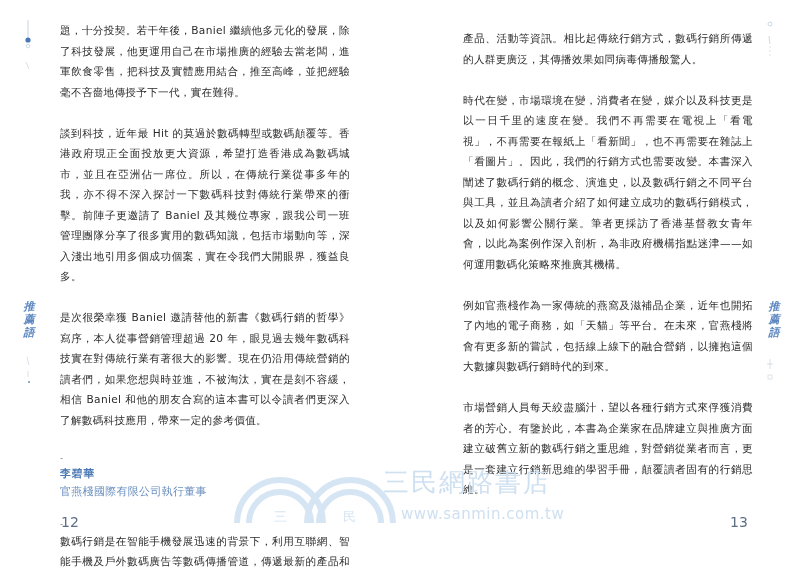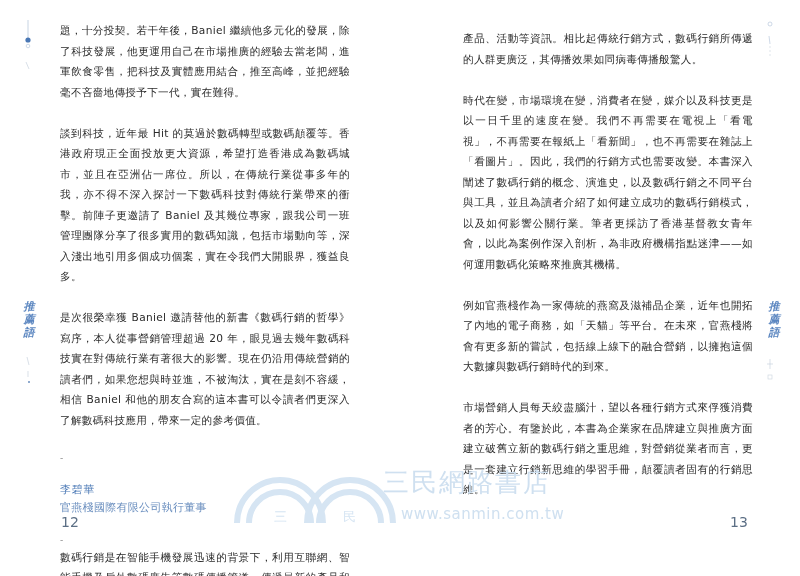--- a/index.html
+++ b/index.html
@@ -6,21 +6,21 @@
     html, body { width: 800px; height: 576px; background: #ffffff; overflow: hidden; }
     body { position: relative; font-family: "DejaVu Sans", "Liberation Sans", sans-serif; color: #2b2b2b; }
     .page { position: absolute; top: 0; height: 576px; }
     .page-left { left: 0; width: 400px; }
     .page-right { left: 400px; width: 400px; }
     .text-col { position: absolute; top: 20px; width: 290px; font-size: 10.6px; line-height: 20.5px; letter-spacing: 0.3px; text-align: justify; }
     .page-left .text-col { left: 60px; }
     .page-right .text-col { left: 63px; margin-top: 8px; }
     .para { margin-bottom: 20.5px; }
     .sig-dash { color: #888; font-size: 9px; line-height: 14px; margin-top: 10px; }
-    .sig-name { color: #4a78b5; font-weight: normal; font-size: 10.8px; line-height: 18px; letter-spacing: 1px; margin-top: 16px; }
+    .sig-name { color: #4a78b5; font-weight: bold; font-size: 10.8px; line-height: 18px; letter-spacing: 1px; }
     .sig-title { color: #6b8fbf; font-size: 11px; line-height: 18px; margin-bottom: 16px; }
     .side-label { position: absolute; top: 300px; width: 14px; font-size: 11px; line-height: 13px; font-weight: bold; color: #5b86c0; text-align: center; font-style: italic; }
     .page-left .side-label { left: 22px; }
     .page-right .side-label { left: 767px; left: 367px; }
     .page-num { position: absolute; top: 514px; font-size: 14px; color: #5c6f85; text-align: right; }
     .page-left .page-num { left: 61px; }
     .page-right .page-num { left: 330px; }
     .deco-top { position: absolute; top: 18px; width: 8px; height: 52px; }
     .page-left .deco-top { left: 24px; }
     .page-right .deco-top { left: 366px; }

